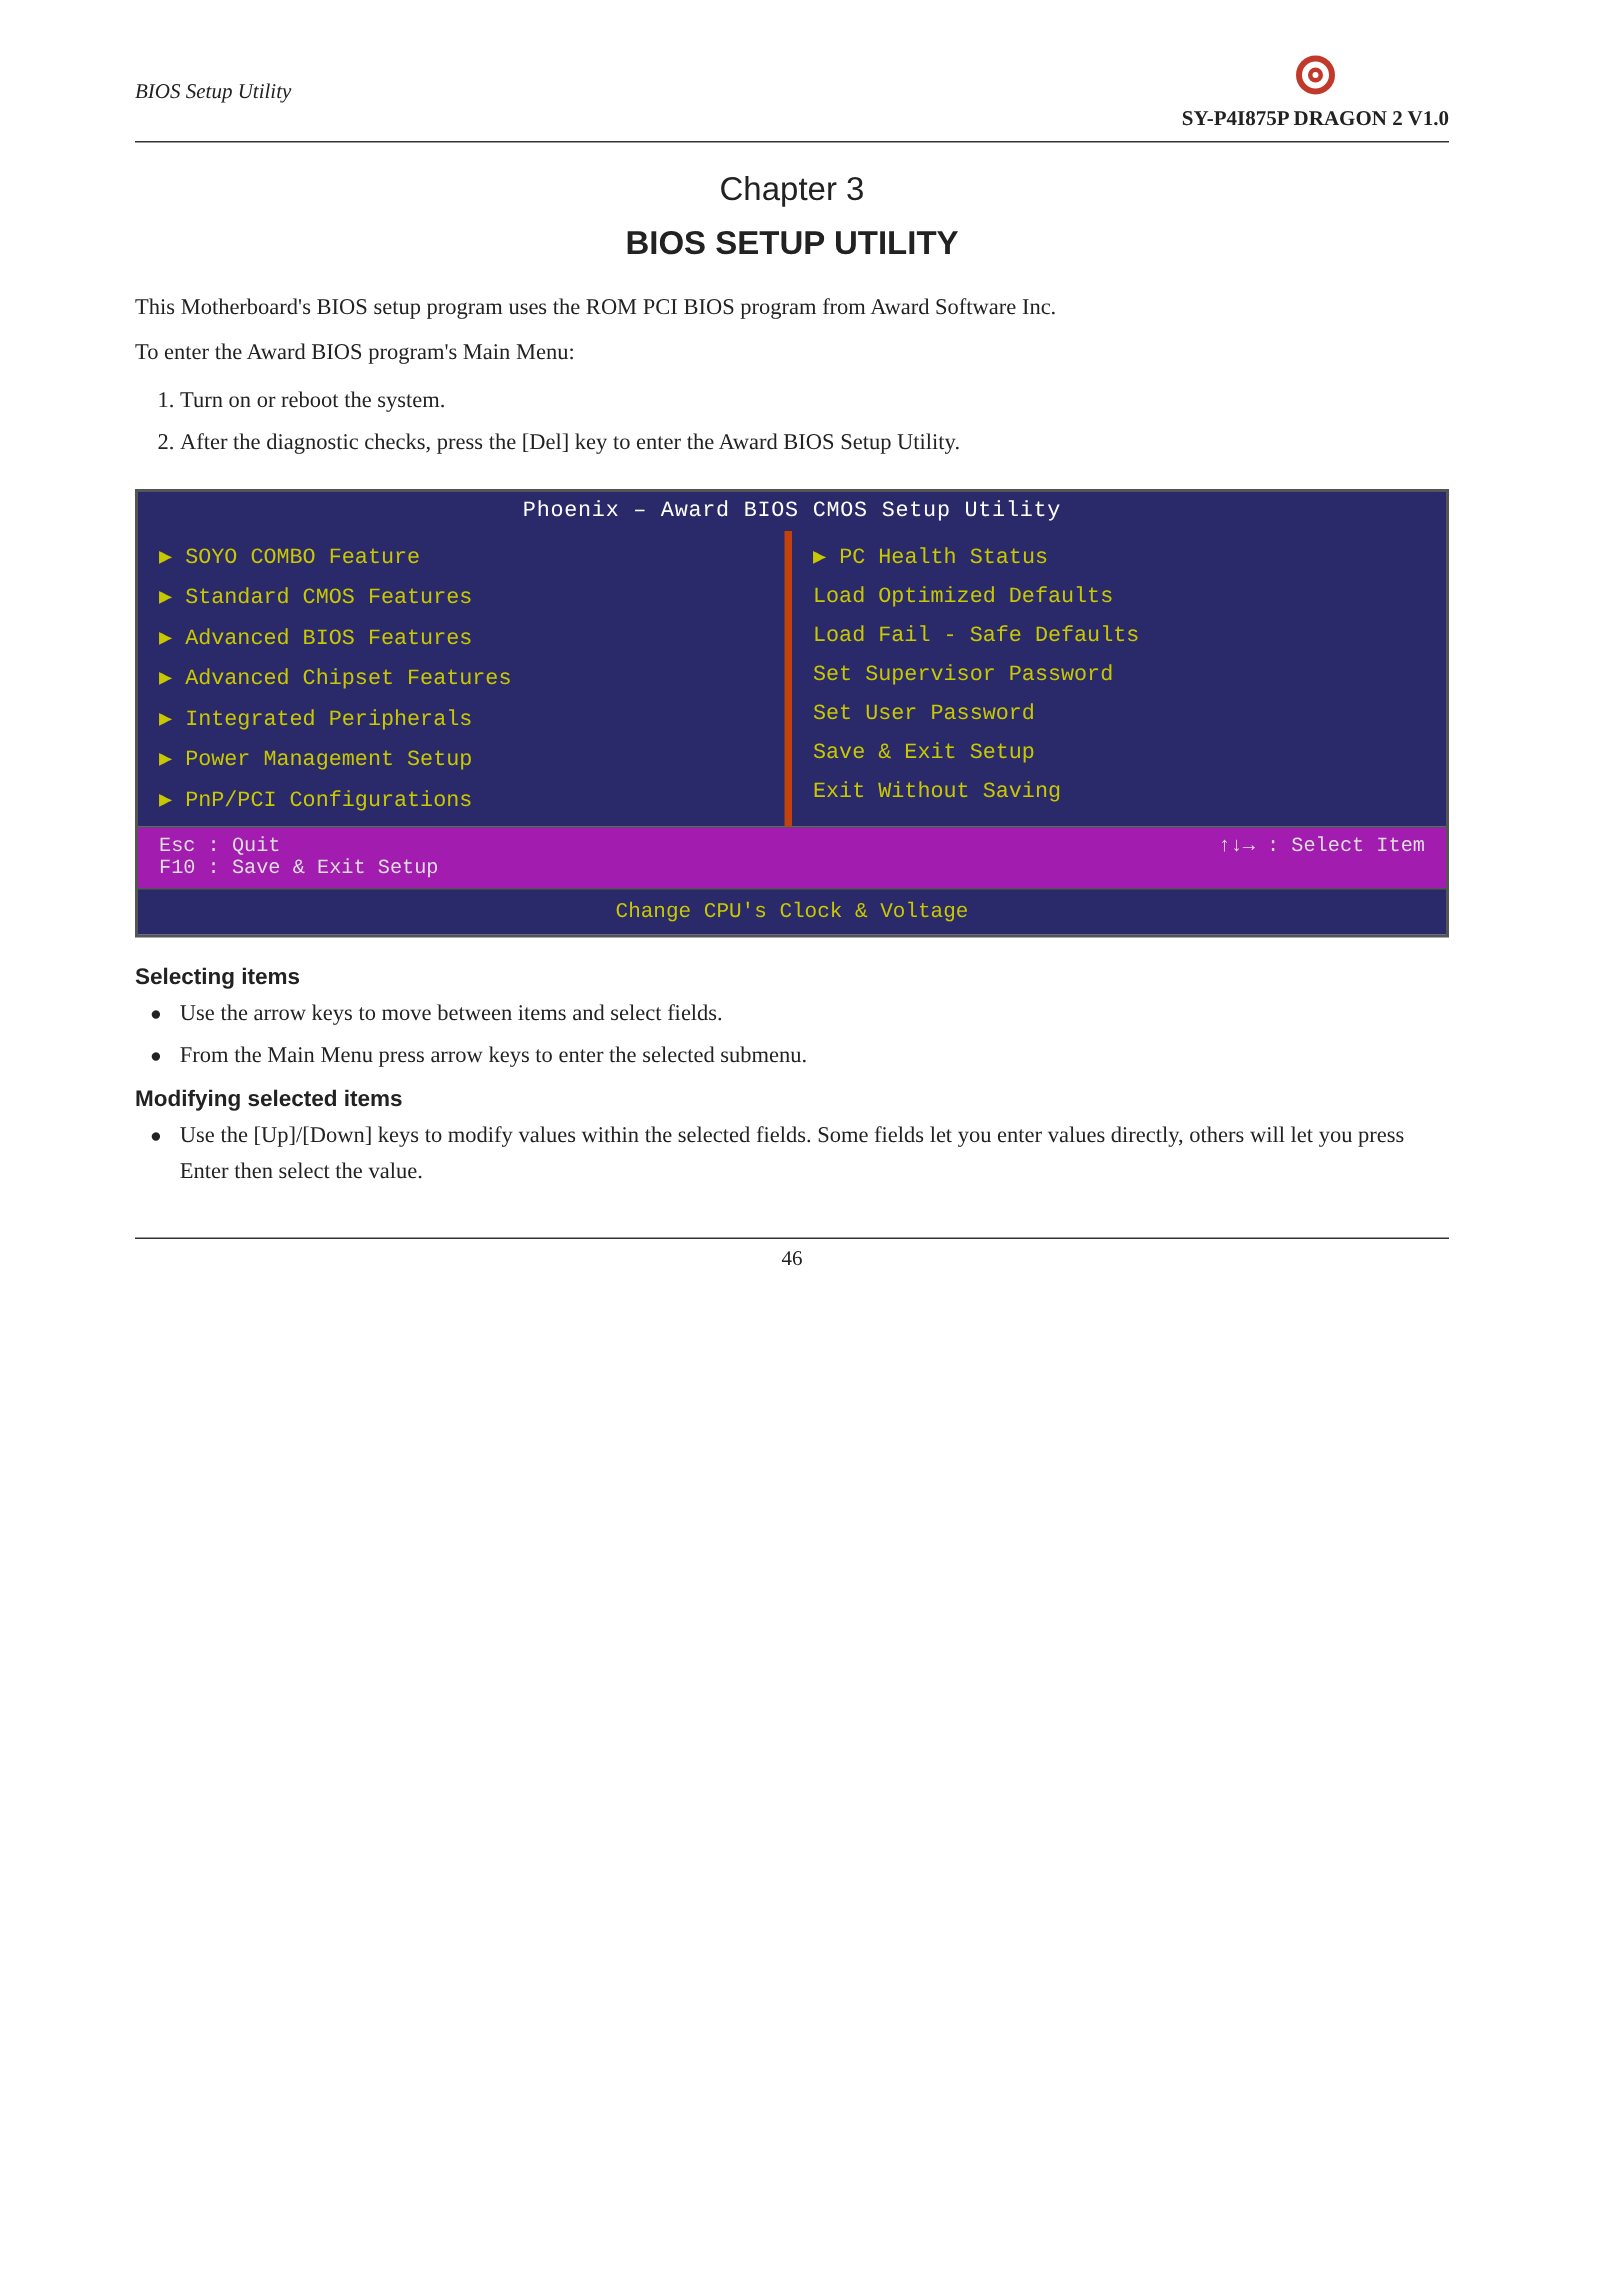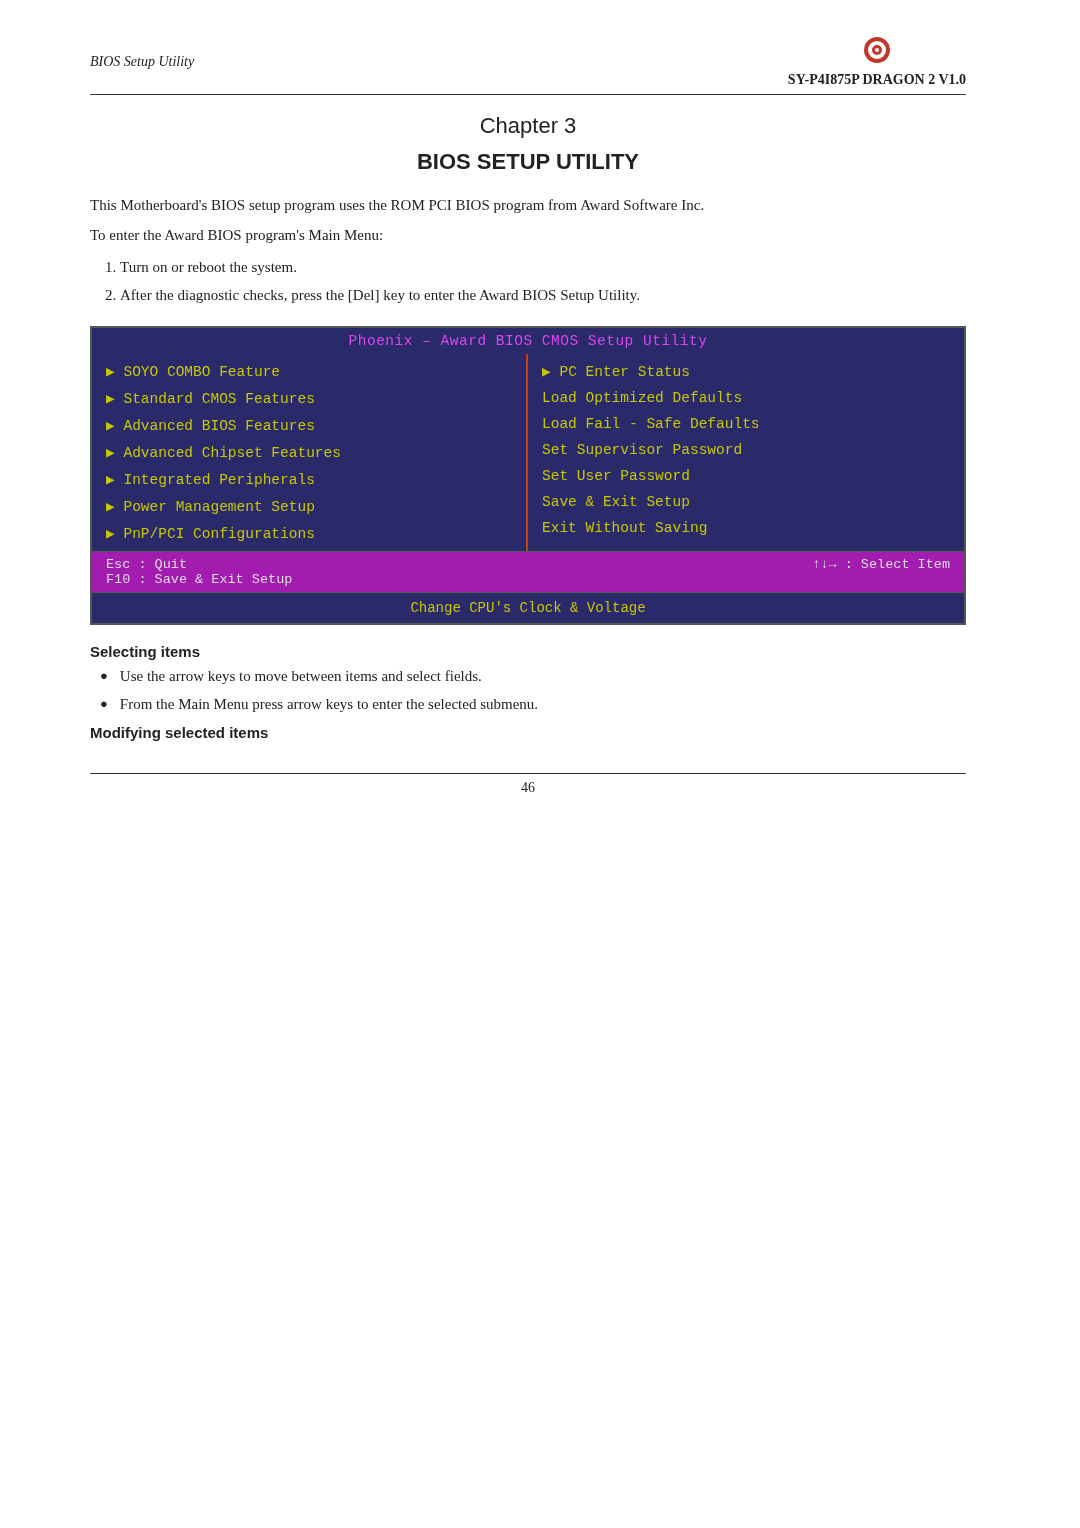--- a/index.html
+++ b/index.html
@@ -76,37 +76,37 @@
     }
 
     
     .bios-box {
       border: 2px solid #555;
       margin: 18px 0 18px 0;
       background: #fff;
     }
     .bios-box-title {
       background: #2a2a6a;
-      color: #d946ef;
+      color: #ffffff;
       text-align: center;
       padding: 5px 0;
       font-size: 14.5px;
       letter-spacing: 0.5px;
       font-family: "Courier New", monospace;
     }
     .bios-menu-grid {
       display: grid;
       grid-template-columns: 1fr 1fr;
       background: #2a2a6a;
     }
     .bios-col {
       padding: 4px 14px 4px 14px;
     }
     .bios-col:first-child {
-      border-right: 2px solid #c2410c;
+      border-right: 5px solid #c2410c;
     }
     .bios-item {
       display: flex;
       align-items: center;
       padding: 5px 0;
       font-size: 14.5px;
       font-family: "Courier New", monospace;
       color: #c8c800;
       gap: 6px;
       cursor: pointer;
@@ -234,21 +234,21 @@
         <div class="bios-item">
           <span>▶ Power Management Setup</span>
         </div>
         <div class="bios-item">
           <span>▶ PnP/PCI Configurations</span>
         </div>
       </div>
 
       <div class="bios-col">
         <div class="bios-item">
-          <span>▶ PC Enter Status</span>
+          <span>▶ PC Health Status</span>
         </div>
         <div class="bios-item-plain">
           <span>Load Optimized Defaults</span>
         </div>
         <div class="bios-item-plain">
           <span>Load Fail - Safe Defaults</span>
         </div>
         <div class="bios-item-plain">
           <span>Set Supervisor Password</span>
         </div>
@@ -277,17 +277,20 @@
 
   <p class="section-label">Selecting items</p>
   <ul class="bullet-list">
     <li>Use the arrow keys to move between items and select fields.</li>
     <li>
       <span>From the Main Menu press arrow keys to enter the selected submenu.</span>
     </li>
   </ul>
 
   <p class="section-label">Modifying selected items</p>
+  <ul class="bullet-list">
+    <li>Use the [Up]/[Down] keys to modify values within the selected fields. Some fields let you enter values directly, others will let you press Enter then select the value.</li>
+  </ul>
 
   <div class="page-footer">
     <span>46</span>
   </div>
 </div>
 
 </body></html>

